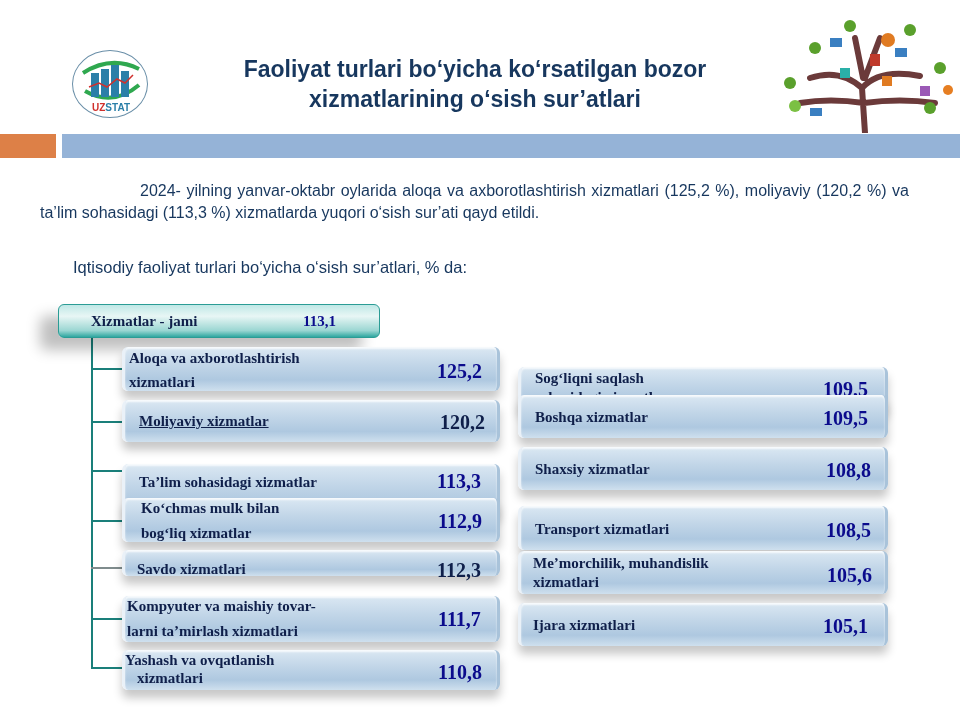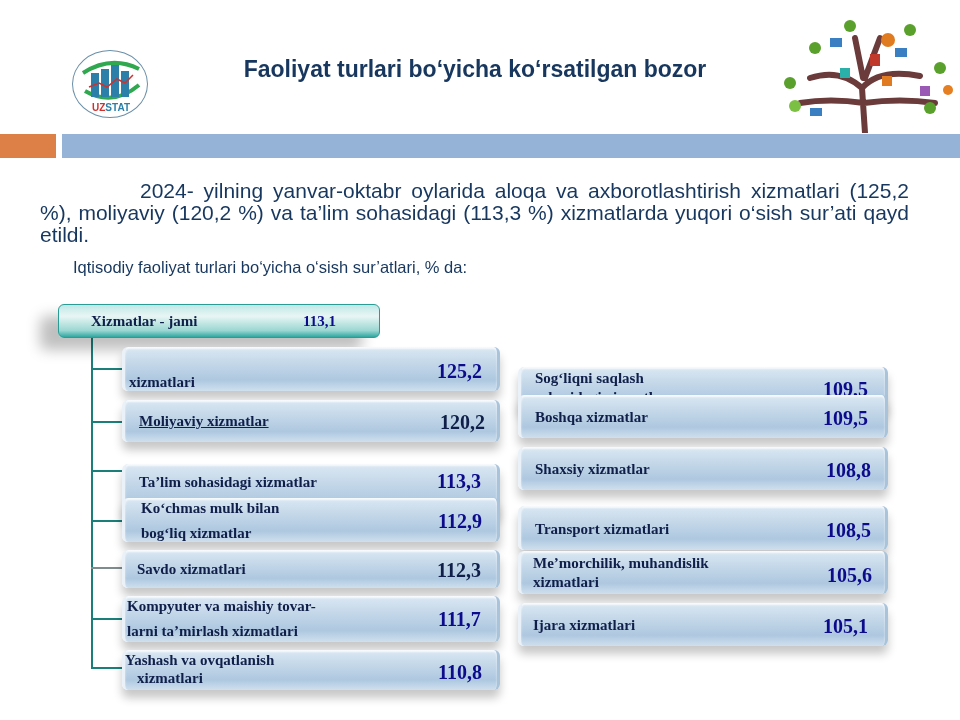--- a/index.html
+++ b/index.html
@@ -2,21 +2,21 @@
 <html><head>
 <meta charset="utf-8">
 <style>
   * { margin:0; padding:0; box-sizing:border-box; }
   body { width:960px; height:720px; background:#ffffff; position:relative; overflow:hidden; font-family:"Liberation Sans", sans-serif; }
   .logo { position:absolute; left:72px; top:50px; width:76px; height:68px; border-radius:50%; border:1px solid #6a8fa8; background:#fff; overflow:hidden; }
   .title { position:absolute; left:180px; top:54px; width:590px; text-align:center; color:#17375e; font-weight:bold; font-size:23px; line-height:30px; }
   .tree { position:absolute; left:770px; top:8px; width:190px; height:125px; }
   .bar-orange { position:absolute; left:0; top:134px; width:56px; height:24px; background:#dd8047; }
   .bar-blue { position:absolute; left:62px; top:134px; width:898px; height:24px; background:#95b3d7; }
-  .para { position:absolute; left:40px; top:180px; width:869px; color:#17375e; font-size:21px; line-height:22px; text-align:justify; }
+  .para { position:absolute; left:40px; top:180px; width:869px; color:#17375e; font-size:16px; line-height:22px; text-align:justify; }
   .para .indent { display:inline-block; width:100px; }
   .subline { position:absolute; left:73px; top:258px; color:#17375e; font-size:16.5px; }
 
   .box { position:absolute; border-radius:6px;
     background:linear-gradient(180deg,#dbe8f3 0%, #c2d6e8 40%, #aec8e0 75%, #cfe0ee 100%);
     border-right:3px solid #a9c3da; border-left:3px solid #eaf1f8;
     box-shadow: 0 8px 10px rgba(0,0,0,0.22), inset 0 2px 2px rgba(255,255,255,0.8);
     font-family:"Liberation Serif", serif; font-weight:bold; color:#0f1f4a; }
   .box .label { position:absolute; font-size:15px; line-height:20px; }
   .box .val { position:absolute; font-size:20px; color:#0b0b8c; }
@@ -41,20 +41,21 @@
     <rect x="28" y="18" width="8" height="28" fill="#2b7fa8"></rect>
     <rect x="38" y="14" width="8" height="32" fill="#2b7fa8"></rect>
     <rect x="48" y="20" width="8" height="26" fill="#2b7fa8"></rect>
     <polyline points="16,36 26,32 34,36 44,28 52,32 60,24" stroke="#d0312d" stroke-width="1.5" fill="none"></polyline>
     <text x="38" y="60" text-anchor="middle" font-size="10" font-weight="bold" font-family="Liberation Sans, sans-serif"><tspan fill="#d0312d">UZ</tspan><tspan fill="#2b7fa8">STAT</tspan></text>
   </svg>
 </div>
 
 <div class="title">
   <div>Faoliyat turlari bo‘yicha ko‘rsatilgan bozor</div>
+  <div>xizmatlarining o‘sish sur’atlari</div>
 </div>
 
 <div class="tree">
   <svg width="190" height="125" viewBox="0 0 190 125">
     <path d="M95 125 L92 80 Q70 60 40 70 M92 80 Q110 60 150 68 M94 95 Q60 90 30 95 M94 95 Q130 90 165 95 M93 70 L85 30 M95 70 L110 30" stroke="#6b3a3a" stroke-width="6" fill="none" stroke-linecap="round"></path>
     <circle cx="45" cy="40" r="6" fill="#5aa02c"></circle>
       <circle cx="80" cy="18" r="6" fill="#5aa02c"></circle>
     <circle cx="140" cy="22" r="6" fill="#5aa02c"></circle>
       <circle cx="170" cy="60" r="6" fill="#5aa02c"></circle>
     <circle cx="20" cy="75" r="6" fill="#5aa02c"></circle>
@@ -86,37 +87,38 @@
 <div class="gline" style="left:91px; top:567px; width:32px; height:2px;"></div>
 <div class="tline" style="left:91px; top:618px; width:32px; height:2px;"></div>
 <div class="tline" style="left:91px; top:667px; width:32px; height:2px;"></div>
 
 <div class="total">
   <span class="label">Xizmatlar - jami</span>
   <span class="val">113,1</span>
 </div>
 
 <div class="box" style="left:122px; top:347px; width:378px; height:44px;">
+  <span class="label" style="left:4px; top:1px;">Aloqa va axborotlashtirish</span>
   <span class="label" style="left:4px; top:25px;">xizmatlari</span>
   <span class="val" style="left:312px; top:13px;">125,2</span>
 </div>
 <div class="box" style="left:122px; top:400px; width:378px; height:42px;">
   <span class="label" style="left:14px; top:11px;text-decoration:underline;">Moliyaviy xizmatlar</span>
   <span class="val dark" style="left:315px; top:11px;">120,2</span>
 </div>
 <div class="box" style="left:122px; top:464px; width:378px; height:52px;">
   <span class="label" style="left:14px; top:8px;">Ta’lim sohasidagi xizmatlar</span>
   <span class="val" style="left:312px; top:6px;">113,3</span>
 </div>
 <div class="box" style="left:122px; top:498px; width:378px; height:44px;">
   <span class="label" style="left:16px; top:0px;">Ko‘chmas mulk bilan</span>
   <span class="label" style="left:16px; top:25px;">bog‘liq xizmatlar</span>
   <span class="val" style="left:313px; top:12px;">112,9</span>
 </div>
-<div class="box" style="left:122px; top:550px; width:378px; height:38px;">
+<div class="box" style="left:122px; top:550px; width:378px; height:26px;">
   <span class="label" style="left:12px; top:9px;">Savdo xizmatlari</span>
   <span class="val dark" style="left:312px; top:9px;">112,3</span>
 </div>
 <div class="box" style="left:122px; top:596px; width:378px; height:46px;">
   <span class="label" style="left:2px; top:25px;">larni ta’mirlash xizmatlari</span>
   <span class="label" style="left:2px; top:0px;">Kompyuter va maishiy tovar-</span>
   <span class="val" style="left:313px; top:12px;">111,7</span>
 </div>
 <div class="box" style="left:122px; top:650px; width:378px; height:40px;">
   <span class="label" style="left:0; top:0px;">Yashash va ovqatlanish</span>

